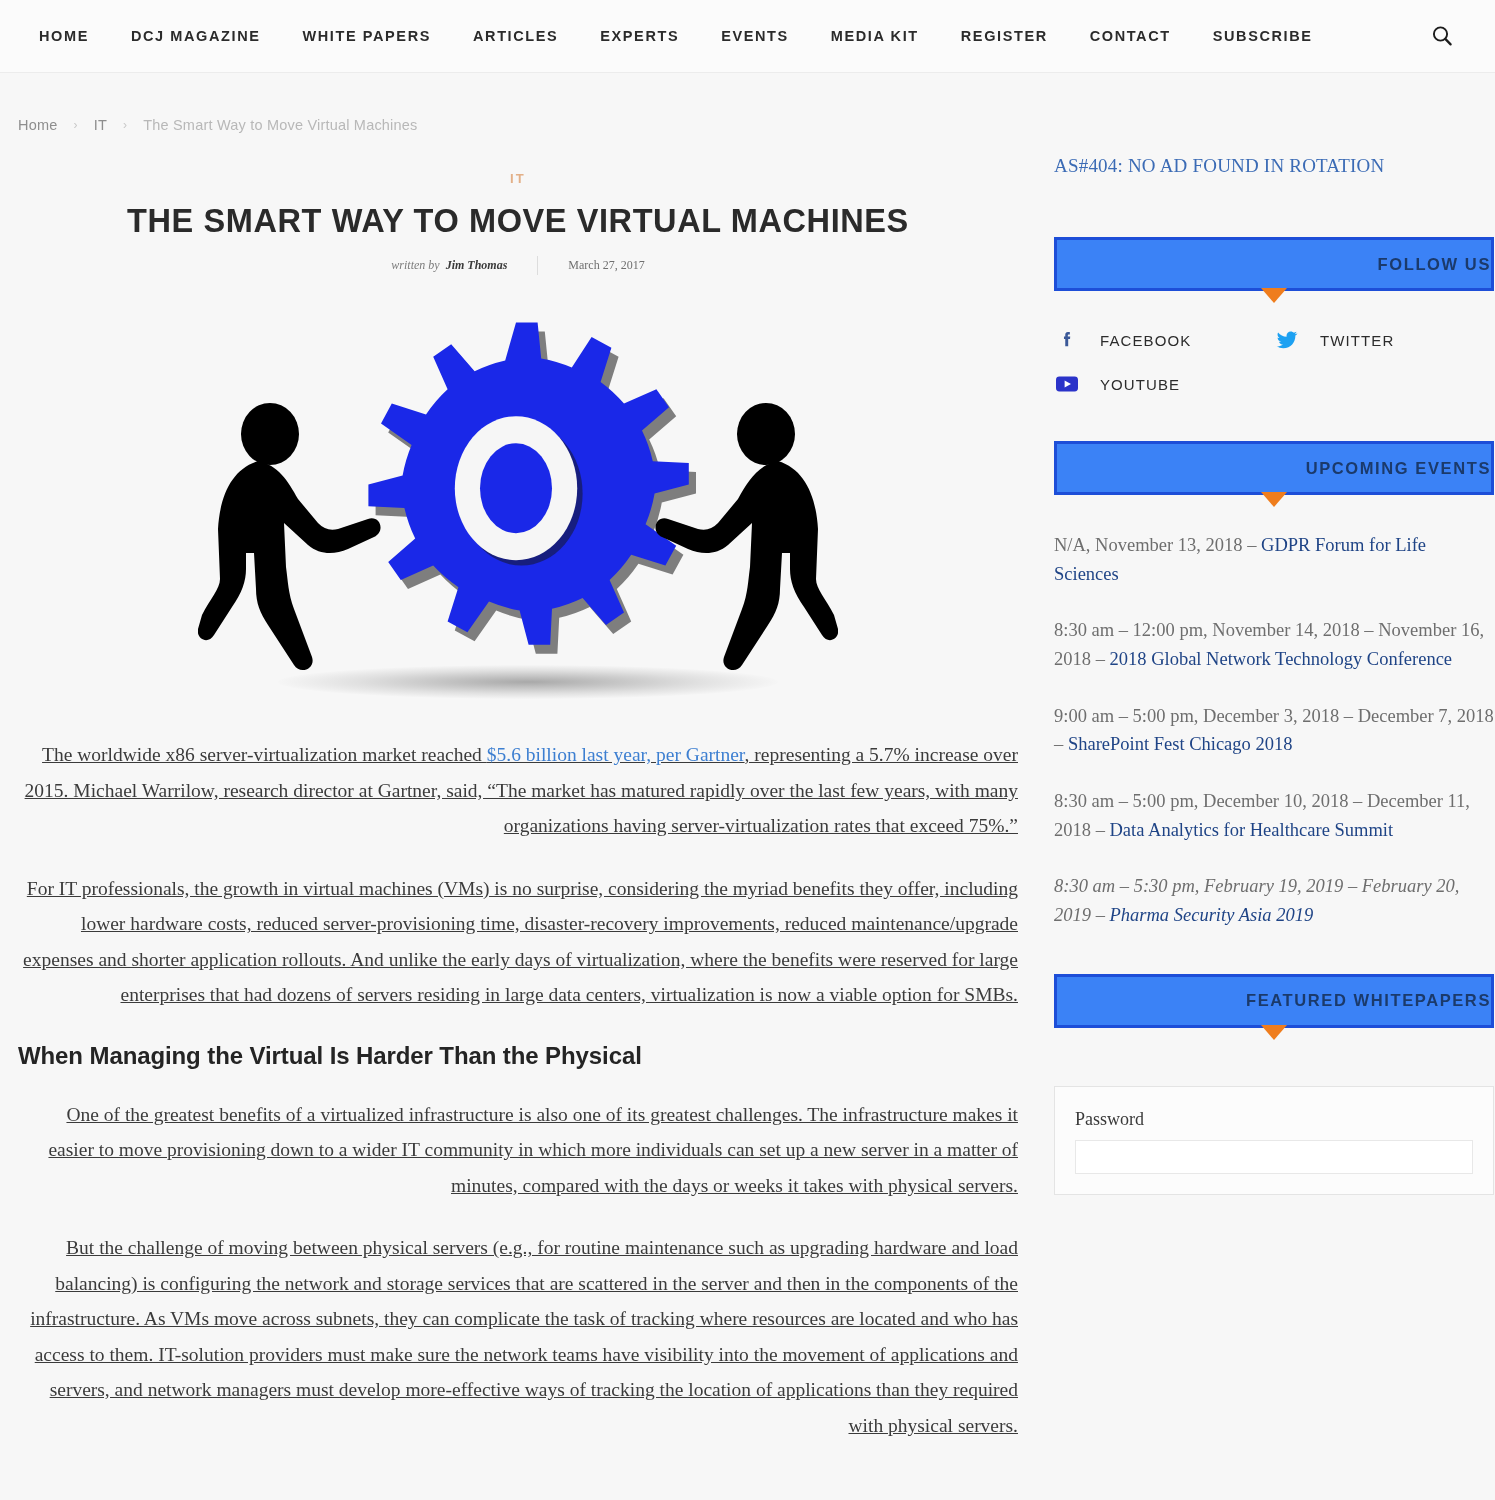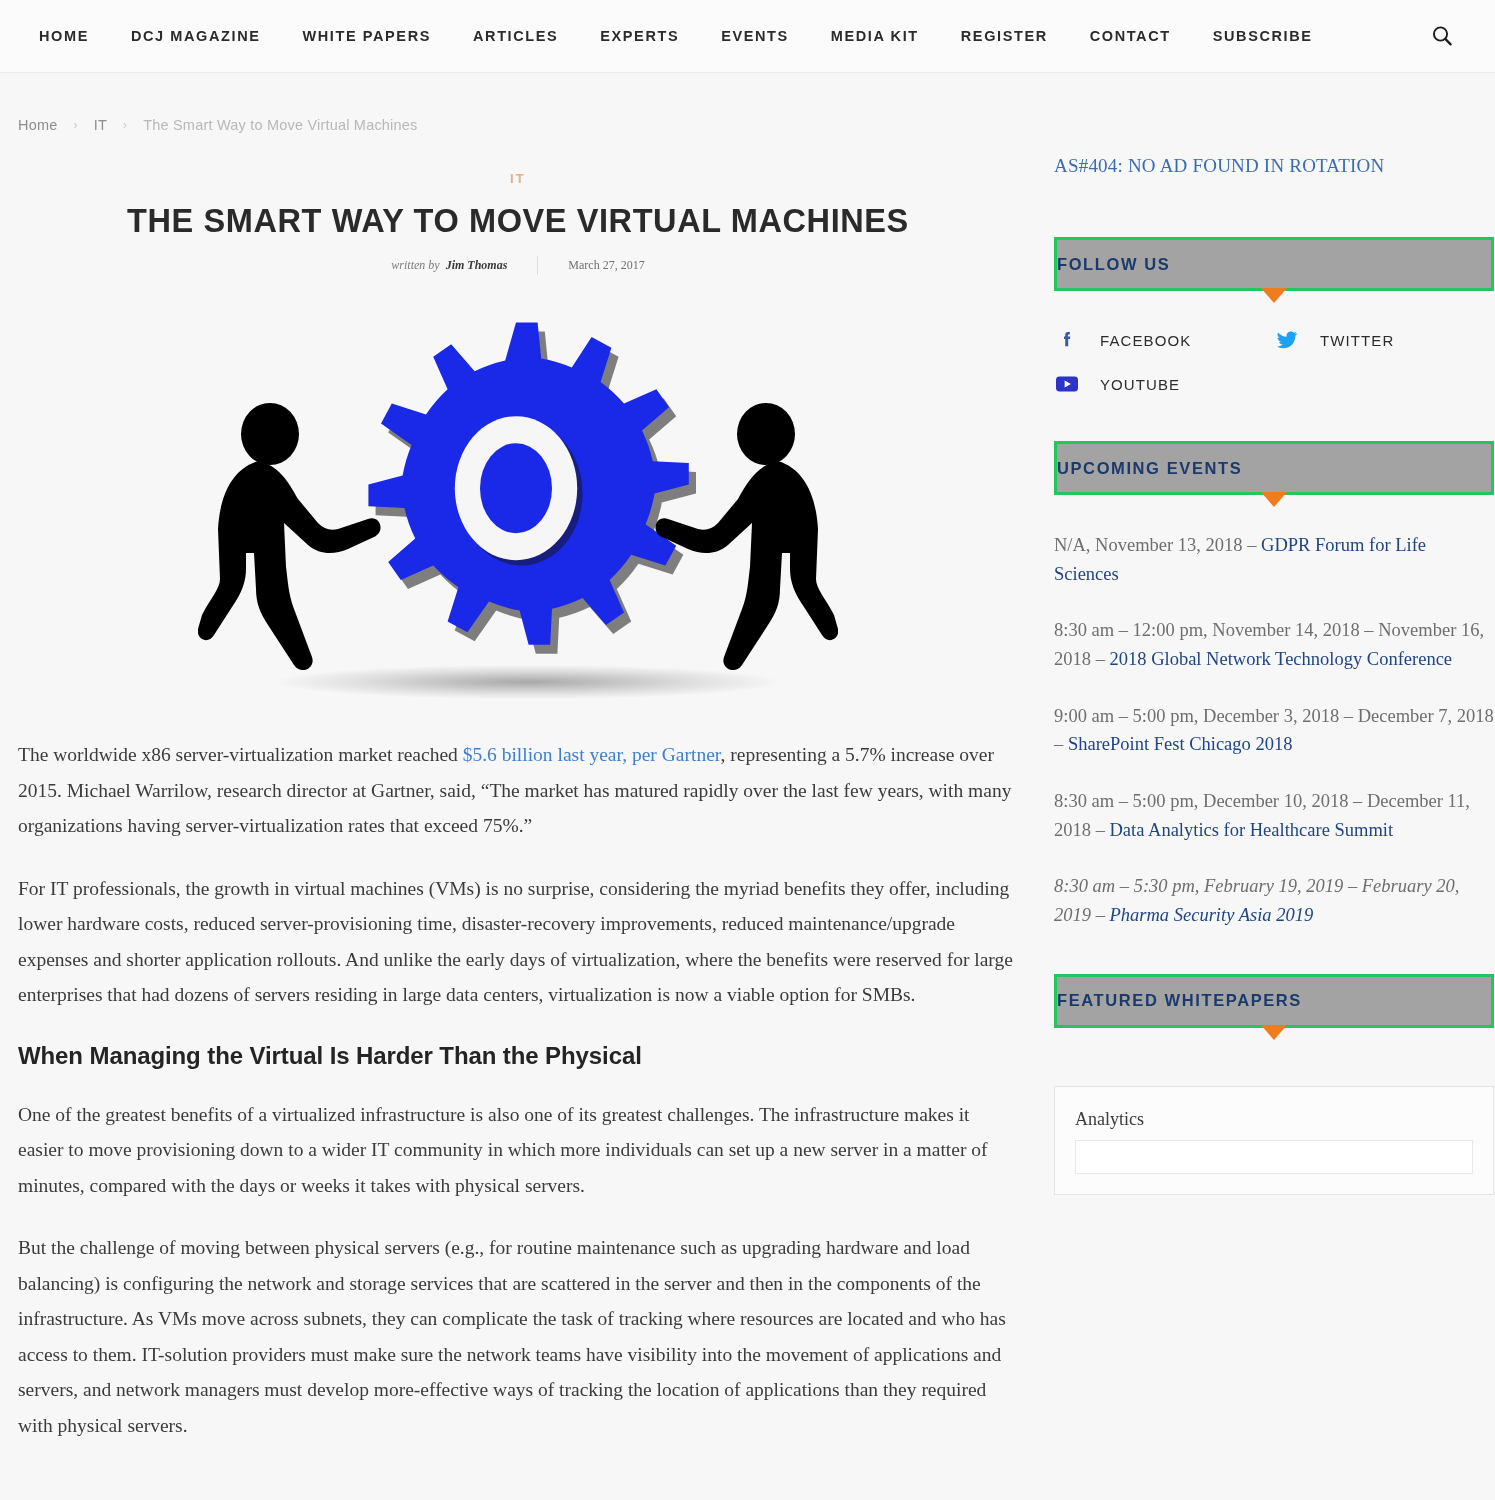--- a/index.html
+++ b/index.html
@@ -156,21 +156,22 @@
   .person { position: absolute; }
   .person svg { display: block; }
 
   
   .art-body { padding-top: 36px; }
   .art-body p {
     font-size: 19.5px;
     line-height: 1.82;
     color: #3b3b3b;
     margin-bottom: 27px;
-    text-align: left;
+    text-align: right;
+    text-decoration: underline;
   }
   .art-body a.inline-link {
     color: #3d7fd1;
     text-decoration: none;
     cursor: pointer;
   }
   .art-h2 {
     font-family: "Liberation Sans", sans-serif;
     font-size: 24px;
     font-weight: 700;
@@ -186,26 +187,26 @@
     color: #3b6bb5;
     letter-spacing: .2px;
     margin-bottom: 60px;
     cursor: pointer;
   }
 
   .widget { margin-bottom: 44px; }
 
   .widget-head {
     position: relative;
-    border: 3px solid #22c55e;
-    background: #a3a3a3;
+    border: 3px solid #1d4ed8;
+    background: #3b82f6;
     height: 54px;
     display: flex;
     align-items: center;
-    justify-content: flex-start;
+    justify-content: flex-end;
     margin-bottom: 0;
   }
   .widget-head-title {
     font-family: "Liberation Sans", sans-serif;
     font-size: 16.5px;
     font-weight: 700;
     letter-spacing: 1.6px;
     color: #1b3a6b;
     text-transform: uppercase;
   }
@@ -454,20 +455,20 @@
 
     <div class="widget" style="margin-bottom:58px;">
       <div class="widget-head">
         <span class="widget-head-title">FEATURED WHITEPAPERS</span>
       </div>
     </div>
 
     <div class="widget">
       <div class="login-box">
         <div class="login-field">
-          <label class="login-label">Analytics</label>
+          <label class="login-label">Password</label>
           <input class="login-input" type="text" value="" style="">
         </div>
       </div>
     </div>
 
   </div>
 </div>
 
 </body></html>

